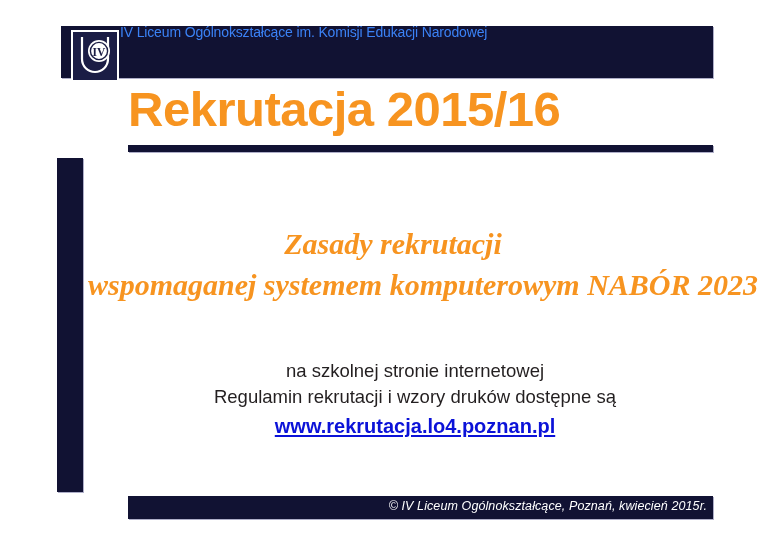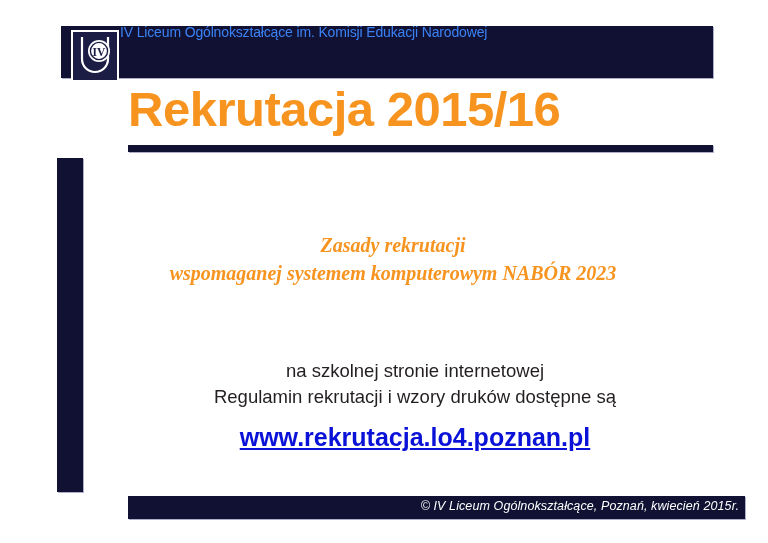--- a/index.html
+++ b/index.html
@@ -88,27 +88,27 @@
     width: 26px;
     height: 334px;
     background: #111233;
     box-shadow: 1px 1px 0 rgba(160,160,190,0.85);
   }
 
   
   .subtitle {
     position: absolute;
     left: 88px;
-    top: 232px;
+    top: 223px;
     width: 610px;
     text-align: center;
     font-family: "Liberation Serif", serif;
     font-style: italic;
     font-weight: bold;
-    font-size: 20px;
+    font-size: 30px;
     line-height: 1.38;
     color: #F79420;
   }
   .subtitle .line { display: block; white-space: nowrap; }
 
   
   .body-block {
     position: absolute;
     left: 150px;
     top: 358px;
@@ -117,40 +117,39 @@
   }
   .body-line {
     display: block;
     font-size: 18.5px;
     color: #231f20;
     line-height: 1.42;
     white-space: nowrap;
   }
   .body-link {
     display: block;
-    margin-top: 12px;
-    font-size: 25px;
+    margin-top: 4px;
+    font-size: 20px;
     font-weight: bold;
     color: #0b12d8;
     text-decoration: underline;
     text-underline-offset: 2px;
     white-space: nowrap;
     cursor: pointer;
   }
 
   
   .footer-bar {
     position: absolute;
     left: 128px;
     top: 496px;
     width: 585px;
     height: 23px;
     background: #111233;
     box-shadow: 1px 1px 0 rgba(160,160,190,0.85);
-    padding-left: 32px;
   }
   .footer-text {
     position: absolute;
     right: 6px;
     top: 3px;
     font-size: 12.5px;
     font-style: italic;
     color: #ffffff;
     white-space: nowrap;
     letter-spacing: 0.1px;

